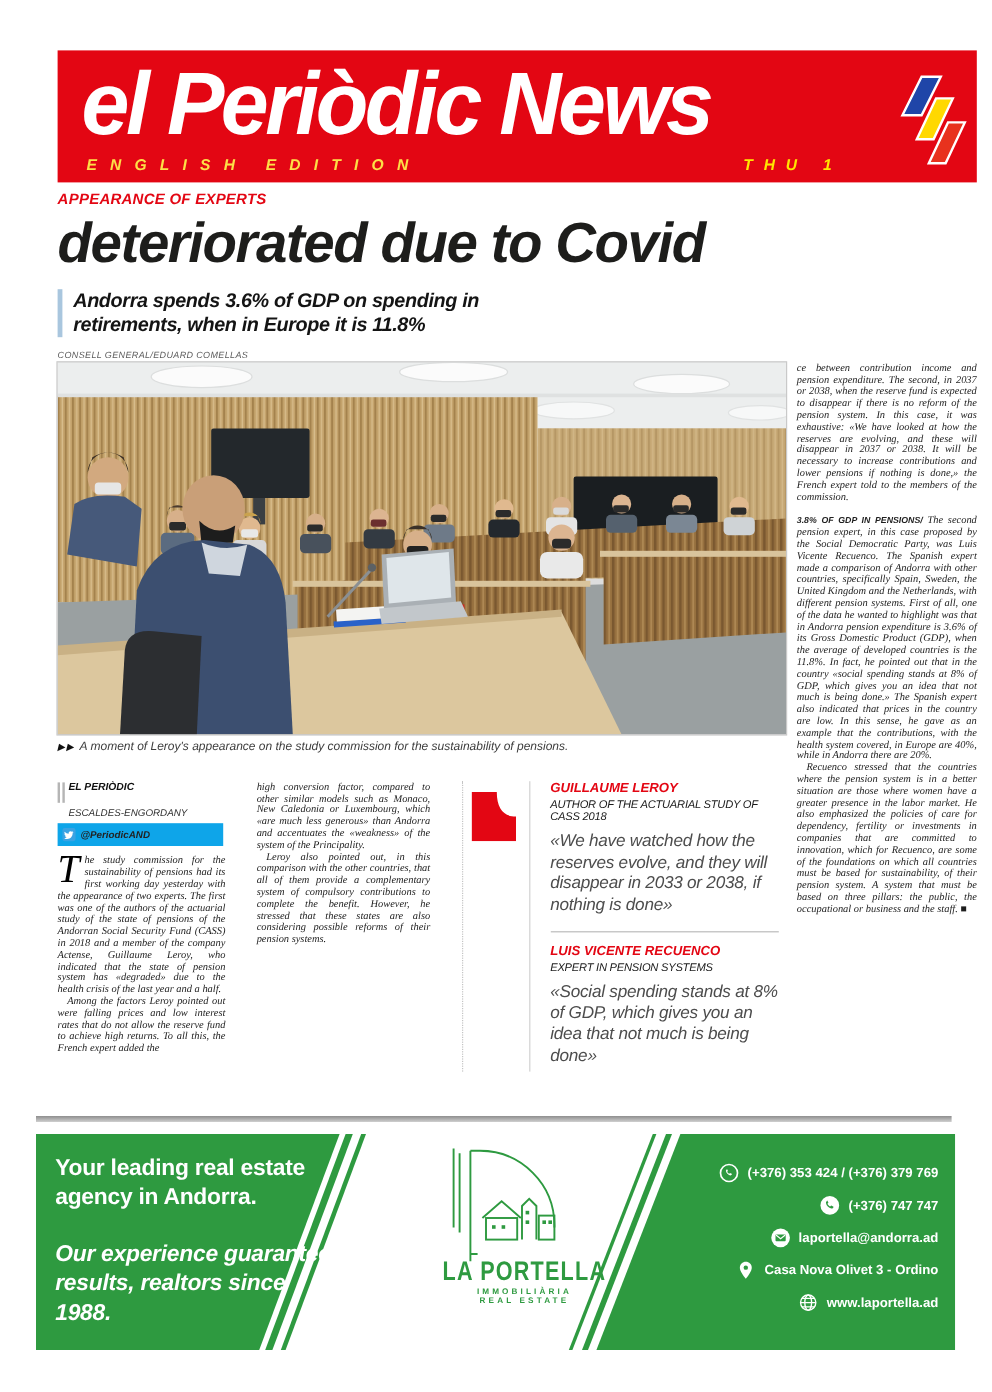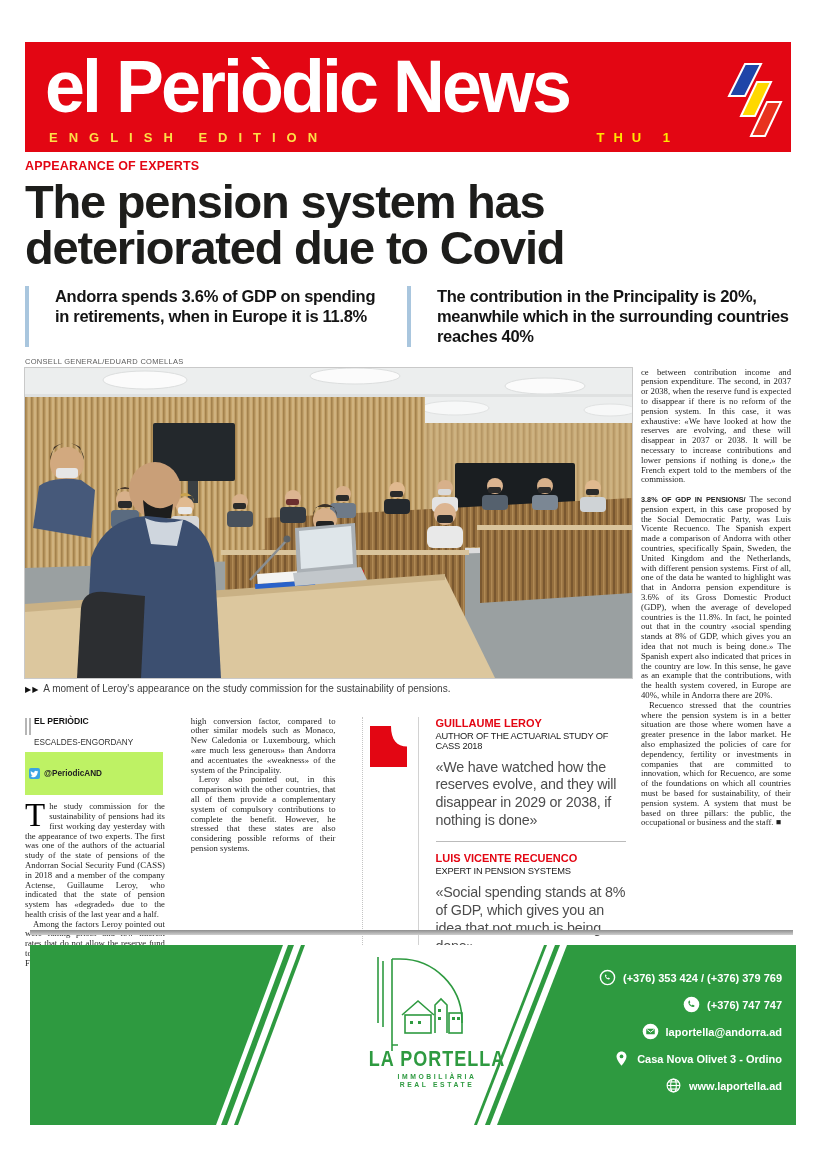--- a/index.html
+++ b/index.html
@@ -1,19 +1,19 @@
 <!DOCTYPE html>
 <html><head>
 <meta charset="utf-8">
 <style>
   * { margin:0; padding:0; box-sizing:border-box; }
   html,body { background:#ffffff; }
   body { width:827px; height:1160px; font-family:"Liberation Sans", sans-serif; color:#1a1a1a; }
   .page { position:relative; width:827px; height:1160px; background:#fff; overflow:hidden; }
-  .content { position:absolute; left:25px; top:0; width:766px; }
+  .content { position:absolute; left:48px; top:0; width:766px;font-style:italic; }
 
   
   .masthead { position:relative; margin-top:42px; height:110px; background:#e30613; }
   .masthead-title {
     position:absolute; left:20px; top:2px;
     font-size:74px; font-weight:bold; color:#fff; letter-spacing:-3px;
     transform:scaleX(0.97); transform-origin:left center; white-space:nowrap;
   }
   .masthead-edition {
     position:absolute; left:24px; bottom:7px;
@@ -23,21 +23,21 @@
     position:absolute; right:112px; bottom:7px;
     font-size:13px; font-weight:bold; color:#ffe600; letter-spacing:9px; white-space:nowrap;
   }
   .masthead-logo { position:absolute; right:8px; top:18px; width:72px; height:80px; }
 
   
   .kicker { margin-top:7px; font-size:12.5px; font-weight:bold; color:#e30613; letter-spacing:0.2px; }
   .headline { margin-top:6px; font-size:47px; line-height:0.97; font-weight:bold; color:#1d1d1b; letter-spacing:-1.2px; }
   .subheads { display:flex; gap:14px; margin-top:16px; }
   .subhead {
-    flex:1; border-left:4px solid #a9c6de; padding-left:26px;
+    flex:1; border-left:4px solid #a9c6de; padding-left:9px;
     font-size:16.5px; line-height:1.22; font-weight:bold; color:#141414; letter-spacing:-0.3px;
   }
   .subhead:first-child { max-width:368px; }
 
   
   .credit { margin-top:10px; width:607px; text-align:left; font-size:7.5px; color:#5c5c5c; letter-spacing:0.3px; }
   .main-row { display:flex; gap:9px; margin-top:2px; }
   .left-block { width:607px; }
   .photo { position:relative; width:607px; height:310px; outline:1px solid #c9c9c9; background:#ddd; }
   .photo svg { display:block; }
@@ -52,21 +52,21 @@
   .col3 { width:150px; font-family:"Liberation Serif", serif; font-size:8.7px; line-height:9.8px; text-align:justify; color:#1e1e1e; }
   .news-col p + p, .col3 p + p { text-indent:8px; }
   .section-label { font-family:"Liberation Sans", sans-serif; font-weight:bold; font-size:7.3px; letter-spacing:0; }
 
   
   .byline { position:relative; padding-left:9px; margin-bottom:3px; }
   .byline-bars { position:absolute; left:0; top:1px; width:6px; height:17px;
     border-left:2px solid #b5b5b5; border-right:2px solid #b5b5b5; }
   .byline-src { font-family:"Liberation Sans", sans-serif; font-weight:bold; font-size:8.6px; color:#111; }
   .byline-place { font-family:"Liberation Sans", sans-serif; font-size:8.2px; color:#333; margin-top:12px; }
-  .twitter-row { display:flex; align-items:center; gap:4px; background:#bef264; padding:16px 4px; margin:4px 0 7px 0; width:138px; }
+  .twitter-row { display:flex; align-items:center; gap:4px; background:#0ea5e9; padding:4px 4px; margin:4px 0 7px 0; width:138px; }
   .twitter-ic { width:11px; height:11px; background:#3aa3e3; border-radius:2px; position:relative; flex:none; }
   .twitter-ic svg { position:absolute; left:1px; top:2px; }
   .twitter-handle { font-family:"Liberation Sans", sans-serif; font-weight:bold; font-size:8.2px; color:#222; }
   .dropcap { float:left; font-family:"Liberation Serif", serif; font-size:33px; line-height:27px; padding-right:4px; color:#000; }
 
   
   .quotes { width:282px; display:flex; gap:8px; border-left:1px dotted #c4c4c4; padding-left:7px; }
   .quote-icon-col { width:40px; flex:none; }
   .quote-icon-col svg { display:block; margin-top:9px; }
   .quote-rule { border-left:1px solid #d2d2d2; }
@@ -110,27 +110,25 @@
             <polygon points="18,36 34,4 50,4 34,36" fill="#1f45a8" stroke="#fff" stroke-width="2"></polygon>
             <polygon points="30,56 46,22 60,22 44,56" fill="#ffd800" stroke="#fff" stroke-width="2"></polygon>
             <polygon points="40,76 56,42 70,42 54,76" fill="#e8321e" stroke="#fff" stroke-width="2"></polygon>
           </g>
         </svg>
       </div>
     </header>
 
     <div class="kicker">APPEARANCE OF EXPERTS</div>
     <h1 class="headline">
-      <div>The pension system has</div>
       <div>deteriorated due to Covid</div>
     </h1>
 
     <div class="subheads">
       <div class="subhead">Andorra spends 3.6% of GDP on spending in retirements, when in Europe it is 11.8%</div>
-      <div class="subhead">The contribution in the Principality is 20%, meanwhile which in the surrounding countries reaches 40%</div>
     </div>
 
     <div class="credit">CONSELL GENERAL/EDUARD COMELLAS</div>
 
     <div class="main-row">
       <div class="left-block">
 
         <div class="photo">
           <svg width="607" height="310" viewBox="0 0 607 310">
             <defs>
@@ -274,21 +272,21 @@
           <div class="quotes">
             <div class="quote-icon-col">
               <svg width="37" height="41" viewBox="0 0 37 41">
                   <path d="M0 0 H21 C21 14 27 20.5 37 20.5 V41 H0 Z" fill="#e30613"></path>
                 </svg>
             </div>
             <div class="quote-rule"></div>
             <div class="quote-texts">
               <div class="quote-name">GUILLAUME LEROY</div>
               <div class="quote-role">AUTHOR OF THE ACTUARIAL STUDY OF CASS 2018</div>
-              <div class="quote-text">«We have watched how the reserves evolve, and they will disappear in 2029 or 2038, if nothing is done»</div>
+              <div class="quote-text">«We have watched how the reserves evolve, and they will disappear in 2033 or 2038, if nothing is done»</div>
               <div class="quote-div"></div>
               <div class="quote-name">LUIS VICENTE RECUENCO</div>
               <div class="quote-role">EXPERT IN PENSION SYSTEMS</div>
               <div class="quote-text">«Social spending stands at 8% of GDP, which gives you an idea that not much is being done»</div>
             </div>
           </div>
         </div>
       </div>
 
       <div class="col3">
@@ -327,20 +325,24 @@
       <g fill="#2e9a40">
         <rect x="380" y="76" width="3" height="3"></rect>
           <rect x="388" y="76" width="3" height="3"></rect>
         <rect x="408" y="64" width="3" height="3"></rect>
           <rect x="408" y="72" width="3" height="3"></rect>
         <rect x="422" y="72" width="3" height="3"></rect>
           <rect x="427" y="72" width="3" height="3"></rect>
       </g>
     </svg>
 
+    <div class="ad-left-text">
+      <div class="ad-head">Your leading real estate agency in Andorra.</div>
+      <div class="ad-tag">Our experience guarantees results, realtors since 1988.</div>
+    </div>
 
     <div class="ad-logo">
       <div style="height:98px"></div>
       <div class="ad-logo-name">LA PORTELLA</div>
       <div class="ad-logo-sub1">IMMOBILIÀRIA</div>
       <div class="ad-logo-sub2">REAL ESTATE</div>
     </div>
 
     <div class="ad-contacts">
       <div class="ad-contact">

